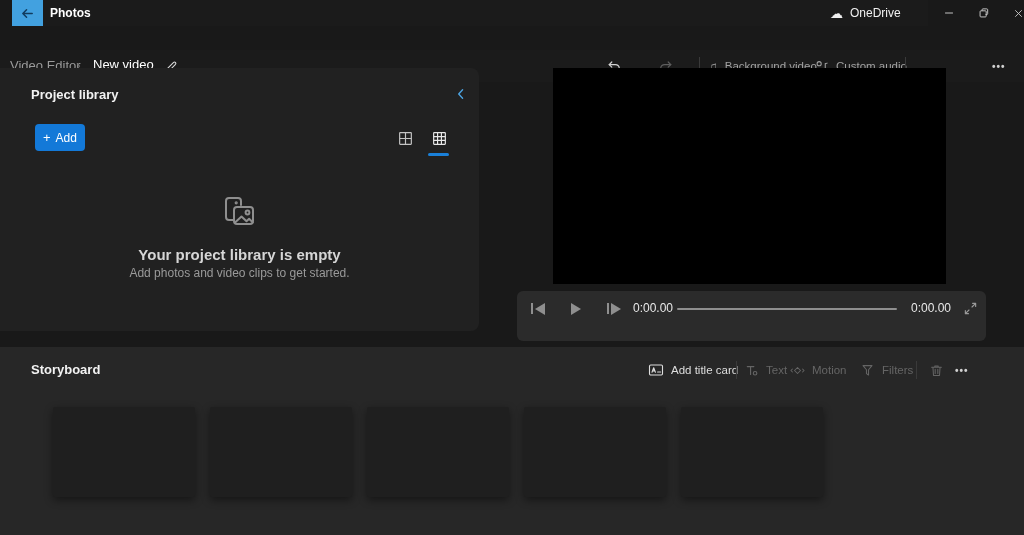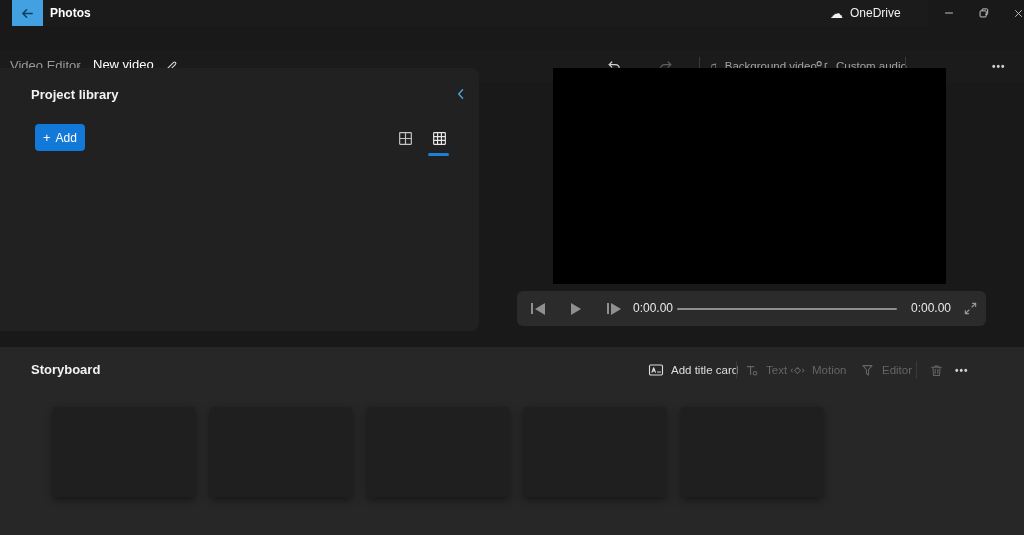--- a/index.html
+++ b/index.html
@@ -69,21 +69,21 @@
   .view-small { left:426px; color:#e8e8e8; }
   .view-underline { position:absolute; left:428px; top:85px; width:21px; height:2.5px;
                     border-radius:2px; background:#1a80d8; }
   .empty { position:absolute; left:0; top:128px; width:479px; text-align:center; }
   .empty-icon { display:inline-block; color:#8f8f8f; }
   .empty-title { margin-top:10px; font-size:15px; font-weight:700; color:#d6d6d6; }
   .empty-sub { margin-top:3px; font-size:12px; color:#9a9a9a; }
 
   
   .preview { position:absolute; left:553px; top:68px; width:393px; height:216px; background:#000; }
-  .playbar { position:absolute; left:517px; top:291px; width:469px; height:35px;
+  .playbar { position:absolute; left:517px; top:291px; width:469px; height:50px;
              background:#2b2b2b; border-radius:6px; }
   .pb-btn { position:absolute; top:0; width:26px; height:35px; display:flex;
             align-items:center; justify-content:center; gap:2px; }
   .pb-prev { left:8px; } .pb-play { left:46px; } .pb-next { left:84px; }
   .tri-r { width:0; height:0; border-left:10px solid #8f8f8f;
            border-top:6px solid transparent; border-bottom:6px solid transparent; }
   .tri-l { width:0; height:0; border-right:10px solid #8f8f8f;
            border-top:6px solid transparent; border-bottom:6px solid transparent; }
   .step-bar { width:2px; height:11px; background:#8f8f8f; }
   .pb-time { position:absolute; top:0; height:35px; line-height:35px; font-size:12px; color:#e8e8e8; }
@@ -209,20 +209,33 @@
       </svg>
   </div>
   <div class="view-toggle view-small">
     <svg width="17" height="17" viewBox="0 0 16 16" fill="none" stroke="currentColor" stroke-width="1.1">
         <rect x="2.5" y="2.5" width="11" height="11" rx="0.5"></rect>
         <path d="M6.2 2.5v11M9.8 2.5v11M2.5 6.2h11M2.5 9.8h11"></path>
       </svg>
   </div>
   <div class="view-underline"></div>
 
+  <div class="empty">
+    <span class="empty-icon">
+      <svg width="40" height="36" viewBox="0 0 40 36" fill="none" stroke="currentColor" stroke-width="2" stroke-linejoin="round" stroke-linecap="round">
+        <path d="M13 24H9a3 3 0 0 1-3-3V5a3 3 0 0 1 3-3h9a3 3 0 0 1 3 3v4"></path>
+        <circle cx="16.2" cy="6.8" r="0.6" fill="currentColor"></circle>
+        <rect x="14" y="11" width="19" height="17" rx="3"></rect>
+        <circle cx="27.5" cy="16.5" r="1.9"></circle>
+        <path d="M15 26.5l6.5-6 5 4.8 2.6-2.5 3.6 3.4"></path>
+      </svg>
+    </span>
+    <div class="empty-title">Your project library is empty</div>
+    <div class="empty-sub">Add photos and video clips to get started.</div>
+  </div>
 </div>
 
 <div class="preview"></div>
 
 <div class="playbar">
   <div class="pb-btn pb-prev">
     <span class="step-bar"></span>
     <span class="tri-l"></span>
   </div>
   <div class="pb-btn pb-play">
@@ -265,21 +278,21 @@
     <svg width="15" height="15" viewBox="0 0 16 16" fill="none" stroke="currentColor" stroke-width="1.1" stroke-linejoin="round" stroke-linecap="round">
         <path d="M8 4.8L11.2 8 8 11.2 4.8 8z"></path>
         <path d="M2.6 6.4L1 8l1.6 1.6M13.4 6.4L15 8l-1.6 1.6"></path>
       </svg>
     <span class="lbl">Motion</span>
   </div>
   <div class="sb-cmd sb-filters">
     <svg width="15" height="15" viewBox="0 0 16 16" fill="none" stroke="currentColor" stroke-width="1.1" stroke-linejoin="round">
         <path d="M3.2 2.8h9.6l-3.7 4.4v5.6l-2.2-1.5V7.2z"></path>
       </svg>
-    <span class="lbl">Editor</span>
+    <span class="lbl">Filters</span>
   </div>
   <div class="sb-div2"></div>
 
   <div class="sb-trash">
     <svg width="15" height="15" viewBox="0 0 16 16" fill="none" stroke="currentColor" stroke-width="1.1" stroke-linecap="round" stroke-linejoin="round">
         <path d="M2.8 4.5h10.4M6.2 4.5V3.2h3.6v1.3M4.2 4.5l.6 8.8h6.4l.6-8.8M6.6 6.8v4.4M9.4 6.8v4.4"></path>
       </svg>
   </div>
   <div class="sb-more">
     <span>•••</span>

